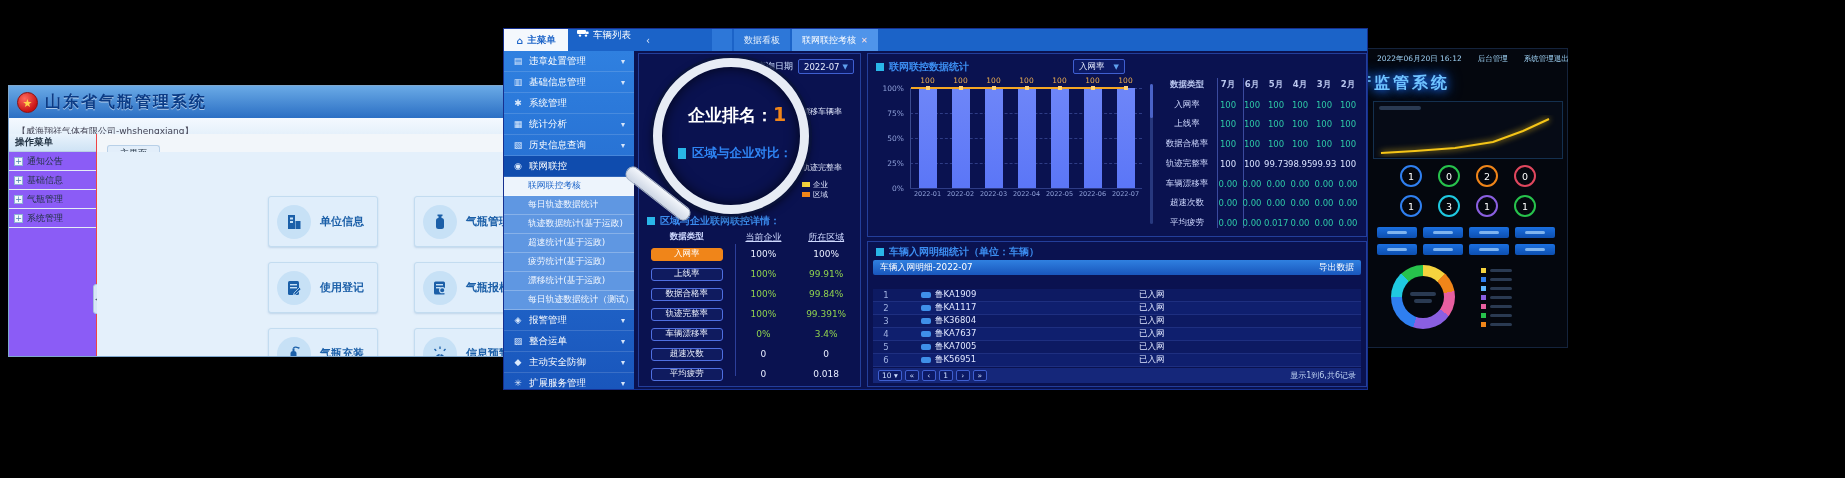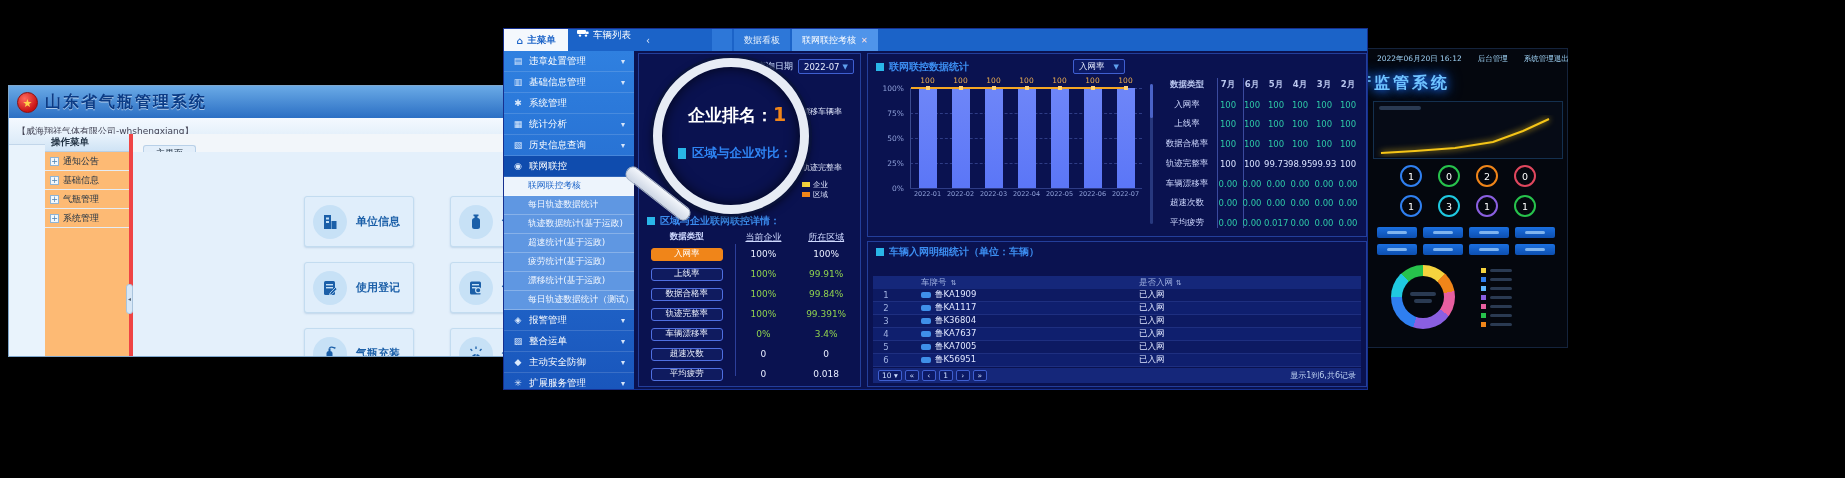--- a/index.html
+++ b/index.html
@@ -13,21 +13,21 @@
       box-shadow:0 0 10px rgba(0,0,0,.6);z-index:2;}
   .la-titlebar{height:32px;background:linear-gradient(#6aaae6,#2b6fc4);display:flex;align-items:center;
       padding:0 8px;gap:7px;}
   .la-emblem{width:21px;height:21px;border-radius:50%;background:radial-gradient(circle at 35% 30%,#ff6a5e,#c81414 70%);
       color:#ffd24a;font-size:11px;line-height:21px;text-align:center;border:1px solid #8e0e0e;}
   .la-title{font-size:16px;font-weight:bold;color:#0b3b85;letter-spacing:2px;
       text-shadow:0 1px 0 rgba(255,255,255,.55);}
   .la-companybar{height:16px;background:linear-gradient(#f4f9ff,#dcebf8);border-bottom:1px solid #c2d6ea;
       font-size:9px;color:#445;display:flex;align-items:center;padding:13px 8px;}
   .la-body{position:absolute;top:48px;bottom:0;left:0;right:0;display:flex;}
-  .la-side{width:88px;background:#fdba74;border-right:4px solid #ef4444;position:relative;margin-left:36px;}
+  .la-side{width:88px;background:#8b5cf6;border-right:1px solid #ef4444;position:relative;}
   .la-side-h{height:18px;background:linear-gradient(#e9f3fc,#cfe3f5);border-bottom:1px solid #b9cfe4;
       font-size:9.5px;font-weight:bold;color:#234;display:flex;align-items:center;padding:0 6px;}
   .la-side-item{height:19px;border-bottom:1px solid #e4ecf5;display:flex;align-items:center;gap:4px;
       padding:0 5px;font-size:9px;color:#234;}
   .la-plus{width:9px;height:9px;border:1px solid #8fb4d6;color:#4a7fb0;font-size:8px;line-height:7px;
       text-align:center;background:#f2f8fd;flex:0 0 9px;}
   .la-collapse{position:absolute;right:-4px;top:150px;width:7px;height:30px;background:#d7e7f6;
       border:1px solid #a9c4dd;border-radius:3px;font-size:6px;color:#567;line-height:28px;text-align:center;}
   .la-main{flex:1;position:relative;}
   .la-tabstrip{height:28px;background:#f2f6fa;border-bottom:1px solid #c8d8e8;display:flex;align-items:flex-end;padding-left:10px;}
@@ -763,27 +763,23 @@
             <span class="v teal">0.00</span>
         </div>
       </div>
     </div>
 
     <div class="ca-panel p-veh">
       <div class="ca-ptitle" style="position:absolute;left:8px;top:3px;">
         <span class="sq"></span>
         <span>车辆入网明细统计（单位：车辆）</span>
       </div>
-      <div class="v-head">
-        <span class="vc0"></span>
-        <span class="vc1">
-            <span>车牌号</span>
-            <span style="font-size:7px;">⇅</span>
-          </span>
-        <span class="vc2"><span>是否入网</span> <span style="font-size:7px;">⇅</span></span>
+      <div class="v-bar">
+        <span>车辆入网明细-2022-07</span>
+        <span>导出数据</span>
       </div>
       <div class="v-rows">
         <div class="v-row">
           <span class="vc0">1</span>
           <span class="vc1">
               <span class="caricon"></span>
               <span>鲁KA1909</span>
             </span>
           <span class="vc2">已入网</span>
         </div>

